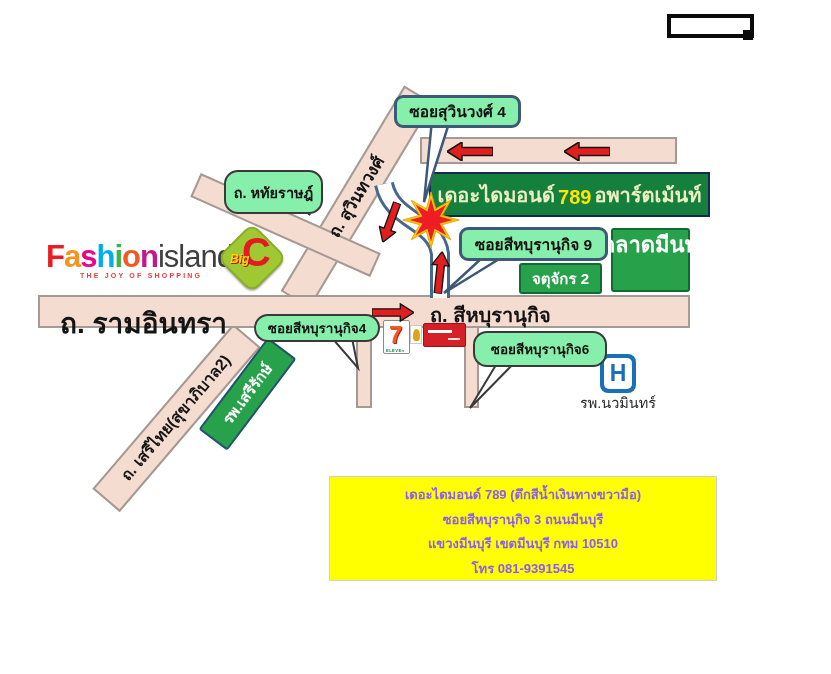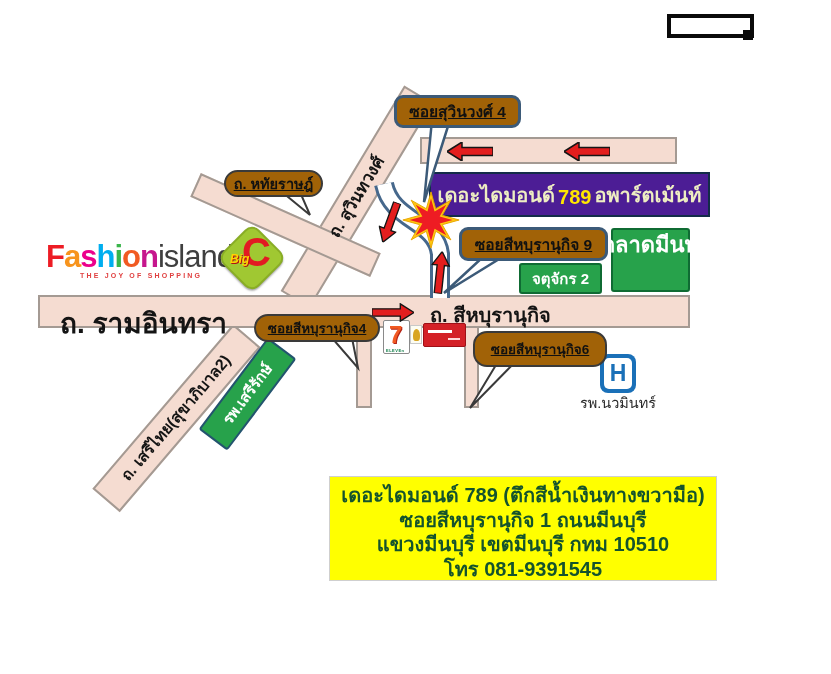--- a/index.html
+++ b/index.html
@@ -6,39 +6,39 @@
   html,body { background:#ffffff; }
   body { width:831px; height:674px; position:relative; overflow:hidden;
          font-family:"Liberation Sans","DejaVu Sans",sans-serif; }
   #map { position:absolute; inset:0; width:831px; height:674px; background:#fff; }
 
   
   .road { position:absolute; background:#f5dcd1; border:2px solid #a49a93; }
   .road-label { position:absolute; color:#141414; font-weight:bold; white-space:nowrap; }
 
   
-  .bubble { position:absolute; background:#a16207; display:flex; align-items:center; justify-content:center;
-            white-space:nowrap; color:#111;text-decoration:underline; }
+  .bubble { position:absolute; background:#86efac; display:flex; align-items:center; justify-content:center;
+            white-space:nowrap; color:#111; }
   .bubble.blue { border:3px solid #3c5a78; border-radius:9px; font-weight:600; }
   .bubble.dark { border:2px solid #3a3a3a; border-radius:14px; font-weight:bold; }
 
   
   .banner { position:absolute; left:429px; top:172px; width:281px; height:45px;
-            background:#4c1d95; border:2px solid #132c49; display:flex; align-items:center; justify-content:center;
+            background:#15803d; border:2px solid #132c49; display:flex; align-items:center; justify-content:center;
             font-size:20px; font-weight:bold; color:#eeeec2; white-space:nowrap; }
   .banner .num { color:#ffe600; padding:0 3px;margin-top:6px; }
 
   
   .greenbox { position:absolute; background:#27a24b; border:2px solid #0f6b33; border-radius:3px;
               color:#fff; font-weight:bold; display:flex; align-items:center; justify-content:center; }
 
   
   .infobox { position:absolute; left:329px; top:476px; width:388px; height:105px;
              background:#ffff00; border:1px solid #cfcfcf; text-align:center; padding-top:6px; }
-  .infobox div { font-size:20px; font-weight:800; color:#14532d; line-height:24.5px; white-space:nowrap; }
+  .infobox div { font-size:13px; font-weight:800; color:#8b5cf6; line-height:24.5px; white-space:nowrap; }
 
   
   .legend { position:absolute; left:667px; top:14px; width:87px; height:24px; border:4px solid #0a0a0a; background:#fff; }
   .legend-handle { position:absolute; left:743px; top:30px; width:10px; height:10px; background:#0a0a0a; }
 
   
   .fashion { position:absolute; left:46px; top:243px; width:150px; }
   .fashion .row { font-size:31px; font-weight:800; letter-spacing:-1px; line-height:28px; white-space:nowrap; }
   .fi-l:nth-child(1){color:#ed1c24;} .fi-l:nth-child(2){color:#f7941d;} .fi-l:nth-child(3){color:#ec008c;}
   .fi-l:nth-child(4){color:#00aeef;} .fi-l:nth-child(5){color:#39b54a;} .fi-l:nth-child(6){color:#f15a22;}
@@ -167,28 +167,28 @@
 
   <svg class="overlay" width="831" height="674" viewBox="0 0 831 674">
     <polygon points="432,120 450,120 424,202" fill="#fff" stroke="#3c5a78" stroke-width="2.5"></polygon>
     <polygon points="282,192 300,192 310,215" fill="#fff" stroke="#3a3a3a" stroke-width="2"></polygon>
     <polygon points="484,256 504,256 444,293" fill="#fff" stroke="#3c5a78" stroke-width="2.5"></polygon>
     <polygon points="332,338 352,338 358,368" fill="#fff" stroke="#3a3a3a" stroke-width="2"></polygon>
     <polygon points="502,355 522,355 470,408" fill="#fff" stroke="#3a3a3a" stroke-width="2"></polygon>
   </svg>
 
   <div class="bubble blue" style="left:394px; top:95px; width:127px; height:33px; font-size:15.5px;">ซอยสุวินวงศ์ 4</div>
-  <div class="bubble dark" style="left:224px; top:170px; width:99px; height:27px; font-size:14.5px;">ถ. หทัยราษฎ์</div>
+  <div class="bubble dark" style="left:224px; top:170px; width:99px; height:44px; font-size:14.5px;">ถ. หทัยราษฎ์</div>
   <div class="bubble blue" style="left:459px; top:227px; width:149px; height:34px; font-size:15.5px;">ซอยสีหบุรานุกิจ 9</div>
   <div class="bubble dark" style="left:254px; top:314px; width:126px; height:28px; font-size:13.5px;">ซอยสีหบุรานุกิจ4</div>
   <div class="bubble dark" style="left:473px; top:331px; width:134px; height:36px; font-size:13.5px;">ซอยสีหบุรานุกิจ6</div>
 
   <div class="legend"></div>
   <div class="legend-handle"></div>
 
   <div class="infobox">
     <div>เดอะไดมอนด์ 789 (ตึกสีน้ำเงินทางขวามือ)</div>
-    <div>ซอยสีหบุรานุกิจ 1 ถนนมีนบุรี</div>
+    <div>ซอยสีหบุรานุกิจ 3 ถนนมีนบุรี</div>
     <div>แขวงมีนบุรี เขตมีนบุรี กทม 10510</div>
     <div>โทร 081-9391545</div>
   </div>
 
 </div>
 
 </body></html>

